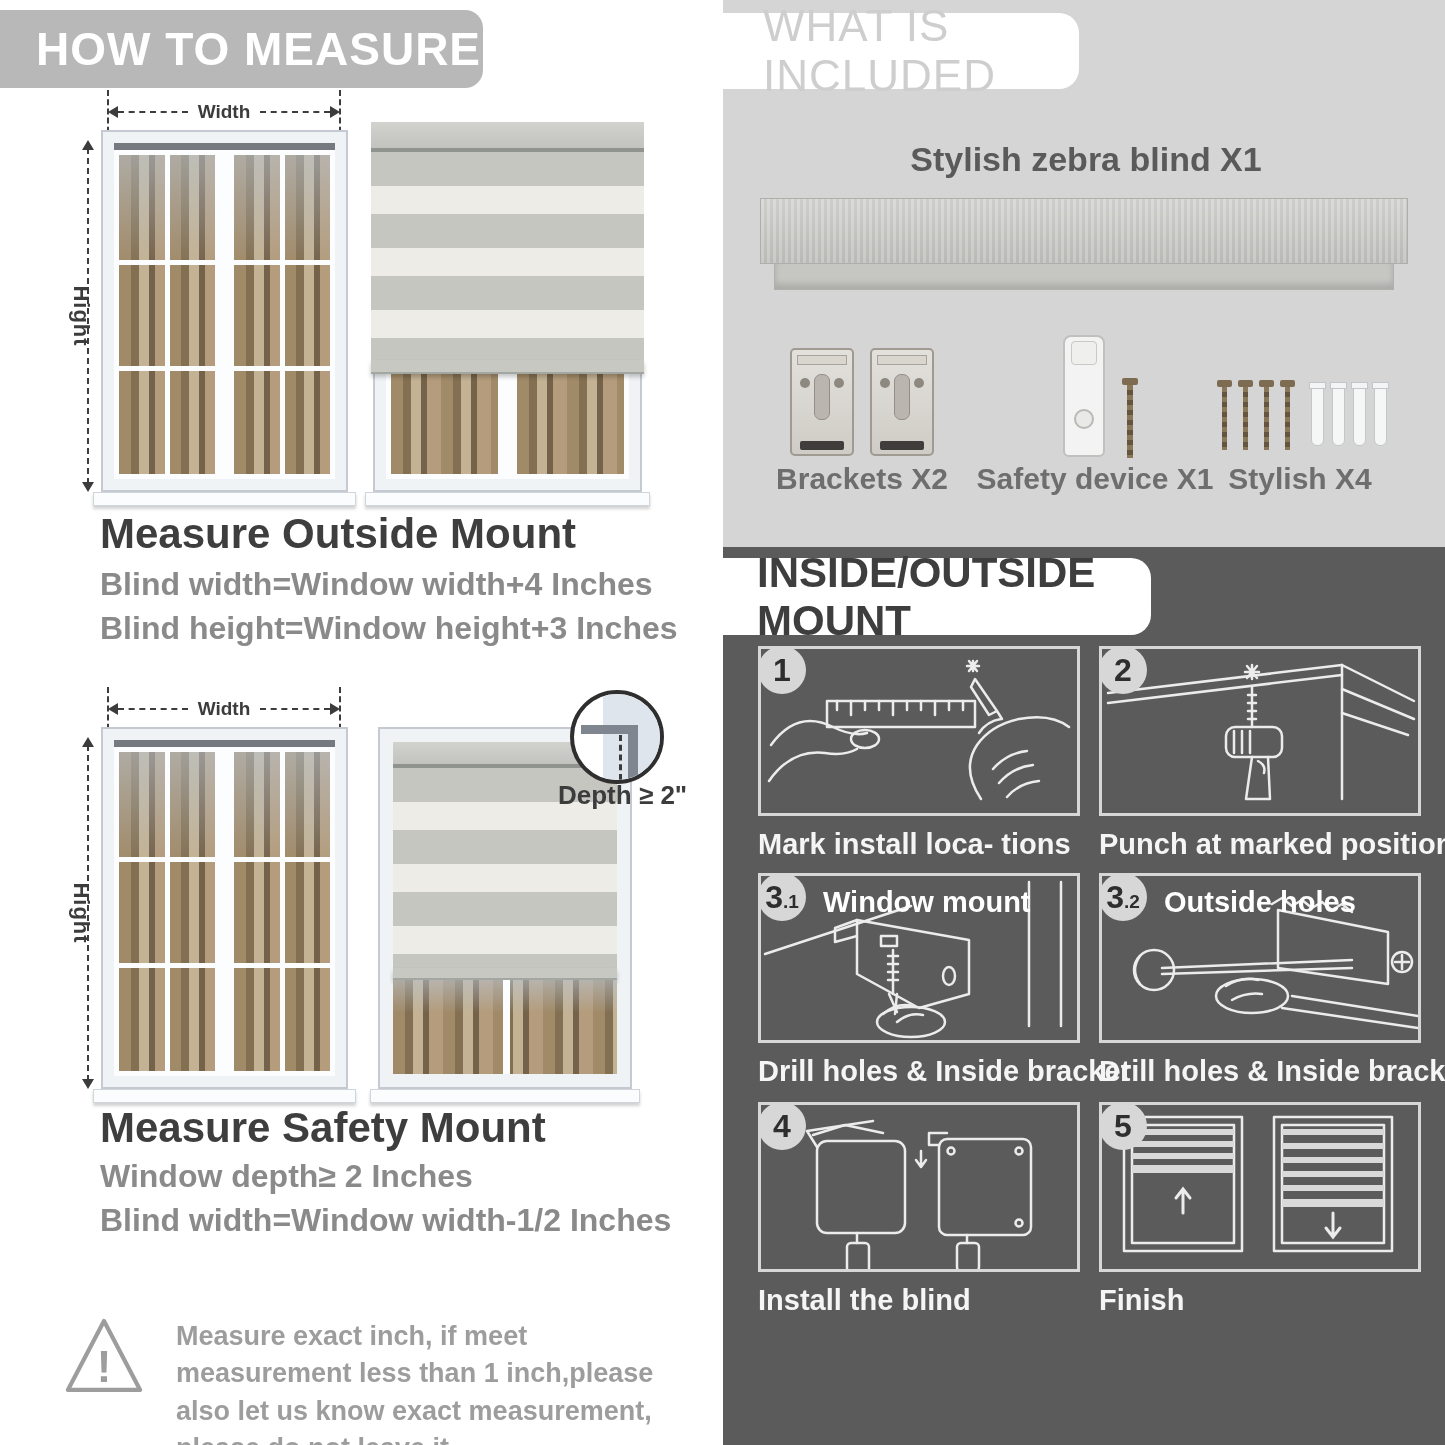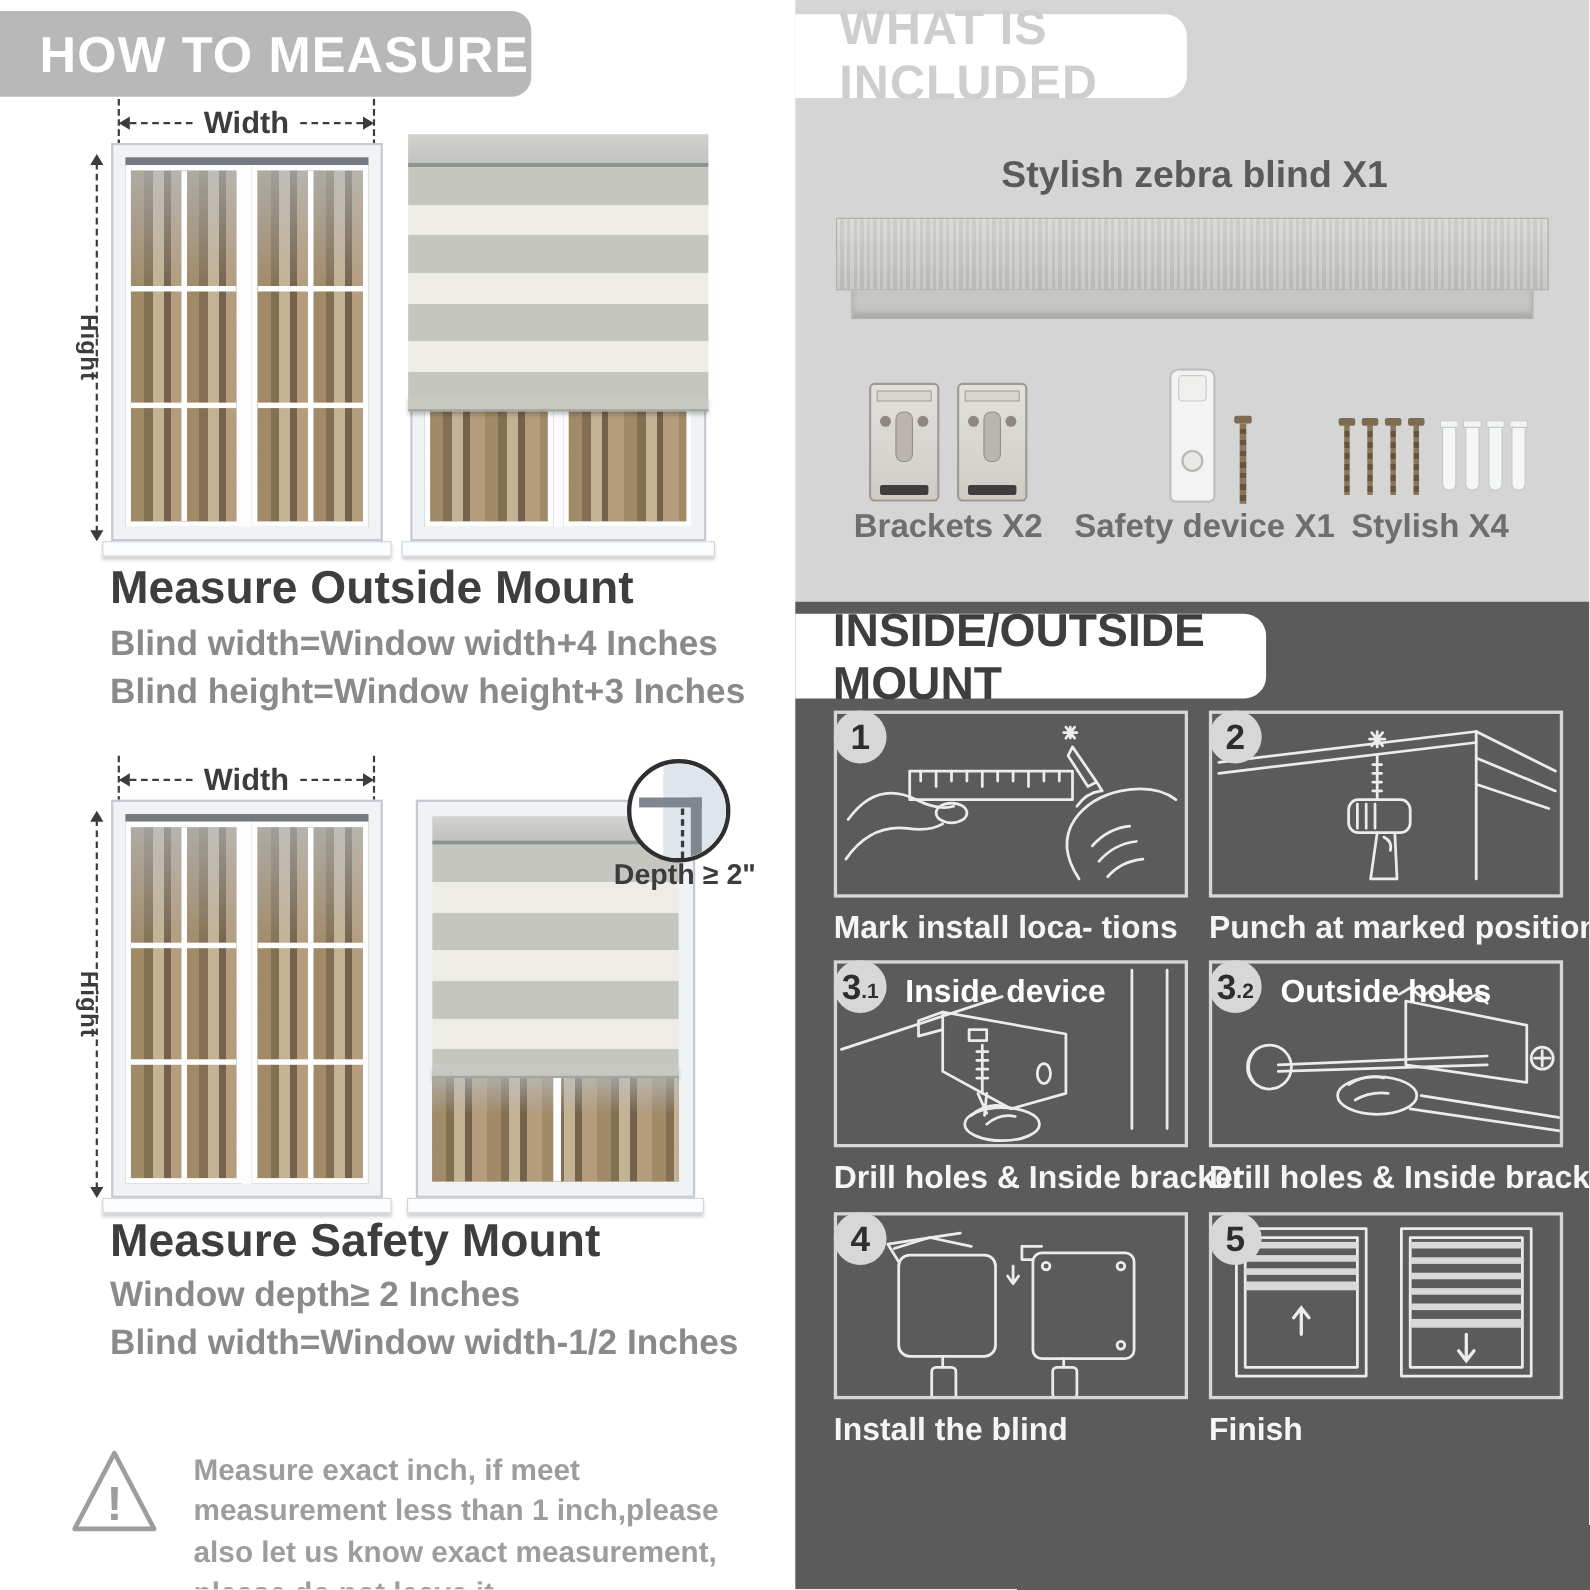--- a/index.html
+++ b/index.html
@@ -8,21 +8,21 @@
   .abs{position:absolute;}
 
   
   .htm-header{left:0;top:10px;width:483px;height:78px;background:#b8b8b8;
     border-radius:0 18px 18px 0;display:flex;align-items:center;padding-left:36px;
     box-sizing:border-box;color:#fff;font-size:46px;font-weight:bold;letter-spacing:1px;}
 
   
   .harrow{display:flex;align-items:center;height:24px;}
   .harrow .dash{flex:1;border-top:2px dashed #3c3c3c;}
-  .harrow .lbl{padding:0 10px;font-size:28px;font-weight:bold;color:#3c3c3c;}
+  .harrow .lbl{padding:0 10px;font-size:19px;font-weight:bold;color:#3c3c3c;}
   .tri-l{width:0;height:0;border-top:6px solid transparent;border-bottom:6px solid transparent;border-right:10px solid #3c3c3c;}
   .tri-r{width:0;height:0;border-top:6px solid transparent;border-bottom:6px solid transparent;border-left:10px solid #3c3c3c;}
   .post{position:absolute;top:-10px;height:52px;border-left:2px dashed #3c3c3c;width:0;}
   .varrow{width:20px;}
   .varrow .vline{position:absolute;left:9px;top:8px;bottom:8px;border-left:2px dashed #3c3c3c;}
   .tri-u{position:absolute;left:4px;top:0;width:0;height:0;border-left:6px solid transparent;border-right:6px solid transparent;border-bottom:10px solid #3c3c3c;}
   .tri-d{position:absolute;left:4px;bottom:0;width:0;height:0;border-left:6px solid transparent;border-right:6px solid transparent;border-top:10px solid #3c3c3c;}
   .vlbl{position:absolute;left:-28px;top:50%;transform:translateY(-50%) rotate(90deg);
         font-size:22px;font-weight:bold;color:#3c3c3c;letter-spacing:1px;}
 
@@ -56,21 +56,21 @@
   .mag-fv{position:absolute;left:63%;top:36%;width:11%;height:64%;background:#7f8690;}
   .mag-dash{position:absolute;left:52%;top:48%;height:52%;border-left:3px dashed #3a3a3a;}
   .depth-lbl{font-size:26px;font-weight:bold;color:#3c3c3c;text-align:center;white-space:nowrap;}
 
   .warn-text{font-size:27px;font-weight:bold;color:#9d9d9d;line-height:1.38;}
 
   
   .included-panel{left:723px;top:0;width:722px;height:547px;background:#d5d5d5;}
   .wi-header{position:absolute;left:0;top:13px;width:356px;height:76px;background:#fff;
     border-radius:0 20px 20px 0;display:flex;align-items:center;padding-left:40px;box-sizing:border-box;
-    color:#cecece;font-size:44px;font-weight:bold;letter-spacing:1px;justify-content:center;}
+    color:#cecece;font-size:44px;font-weight:normal;letter-spacing:1px;justify-content:center;}
   .product-title{position:absolute;left:40px;top:140px;width:646px;text-align:center;
     font-size:34px;font-weight:bold;color:#5a5a5a;}
   .headrail-top{position:absolute;left:37px;top:198px;width:648px;height:66px;
     background:repeating-linear-gradient(90deg, rgba(255,255,255,.16) 0 3px, rgba(0,0,0,.03) 3px 6px),
                linear-gradient(180deg,#d4d4d1,#bfbfbc);border:1px solid #aeaeab;box-sizing:border-box;}
   .headrail-lip{position:absolute;left:51px;top:264px;width:620px;height:26px;background:#c6c6c3;
     border:1px solid #b0b0ad;border-top:none;box-shadow:inset 0 -5px 6px rgba(0,0,0,.14);box-sizing:border-box;}
   .bracket{position:absolute;width:64px;height:108px;background:linear-gradient(180deg,#e3e1dc,#cfccc6);
     border:2px solid #a09a92;border-radius:5px;box-sizing:border-box;}
   .b-lip{position:absolute;top:5px;left:5px;right:5px;height:8px;background:#d9d6d0;border:1px solid #a8a29a;}
@@ -336,21 +336,21 @@
         </g>
       </svg>
     </div>
     <div class="caption" style="left:376px;top:281px;">Punch at marked position</div>
 
     <div class="step-panel" style="left:35px;top:326px;">
       <div class="badge">
           <span>3</span>
           <span class="sub">.1</span>
         </div>
-      <div class="step-title">Inside device</div>
+      <div class="step-title">Window mount</div>
       <svg class="art" viewBox="0 0 316 164">
         <g stroke="#ececec" stroke-width="2.5" fill="none" stroke-linecap="round" stroke-linejoin="round">
           <path d="M4 78 L150 30"></path>
           <path d="M300 6 L300 150 M268 6 L268 150"></path>
           <path d="M96 44 L208 64 L208 118 L158 132 L96 98 Z"></path>
           <path d="M96 44 L74 52 L74 66 L96 60"></path>
           <rect x="120" y="60" width="16" height="10"></rect>
           <ellipse cx="188" cy="100" rx="6" ry="9"></ellipse>
           <path d="M132 74 v44"></path>
           <path d="M127 80 h10 M127 88 h10 M127 96 h10 M127 104 h10"></path>

